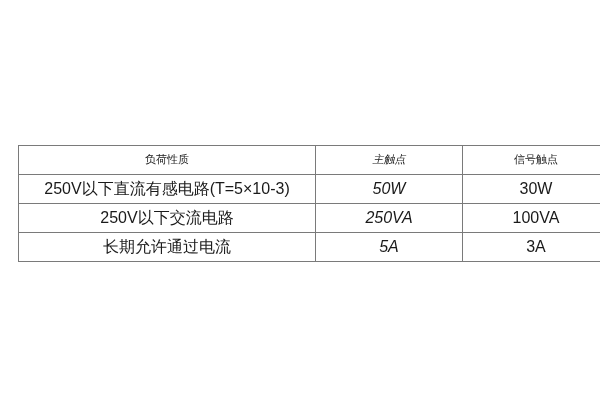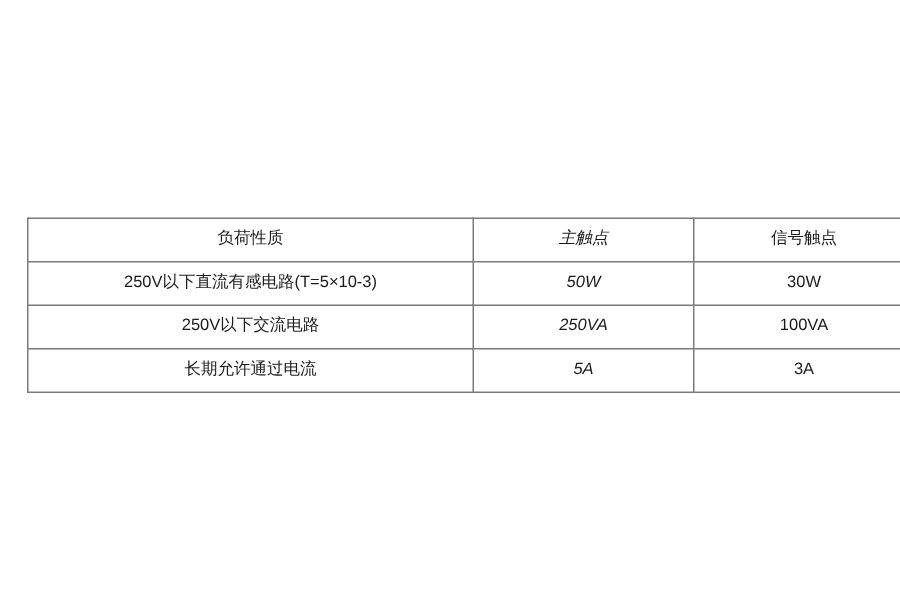--- a/index.html
+++ b/index.html
@@ -28,21 +28,21 @@
   table.spec-table {
     border-collapse: collapse;
     width: 564px;
     table-layout: fixed;
   }
   table.spec-table td {
     border: 1px solid #7a7a7a;
     height: 28px;
     text-align: center;
     vertical-align: middle;
-    font-size: 11px;
+    font-size: 16px;
     color: #1a1a1a;
     padding: 0 4px;
     line-height: 1.2;
     white-space: nowrap;
     overflow: hidden;
   }
   table.spec-table td.col-a { width: 288px; }
   table.spec-table td.col-b { width: 138px; font-style: italic; }
   table.spec-table td.col-c { width: 138px; }
   table.spec-table tr.header-row td {

